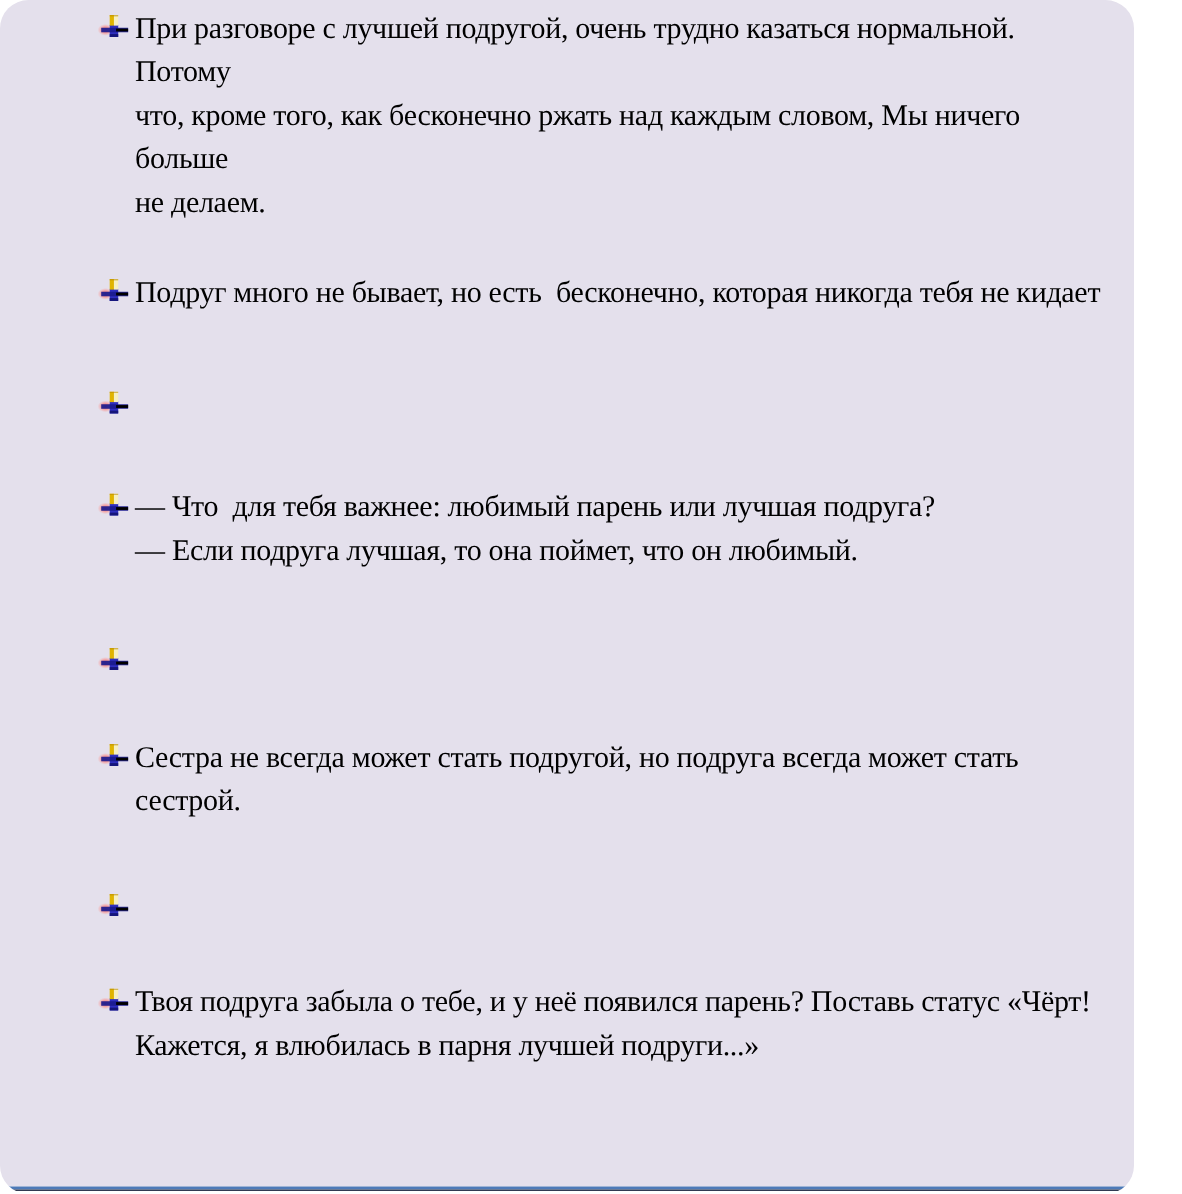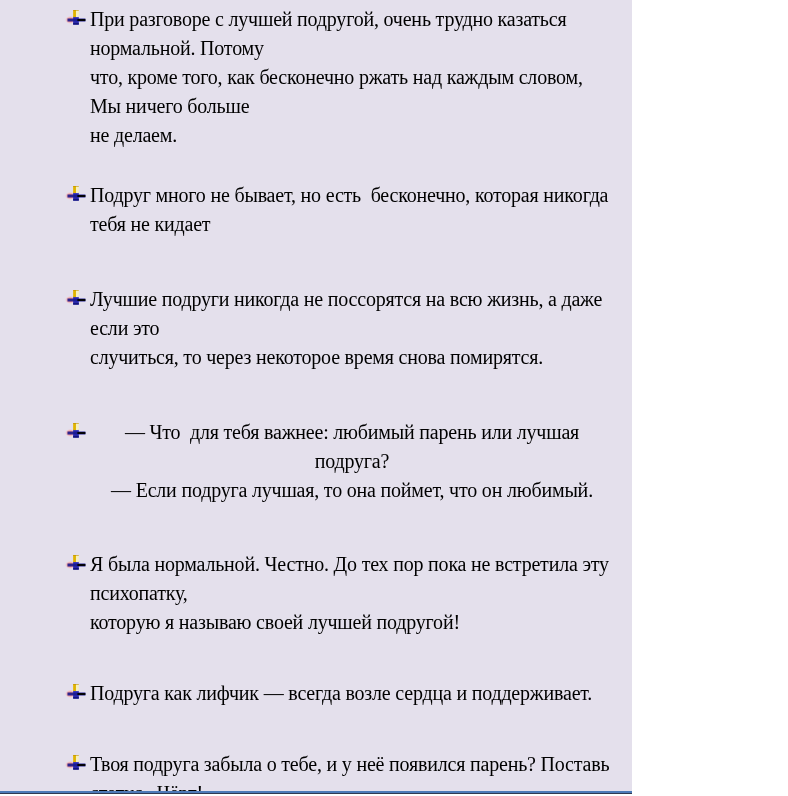--- a/index.html
+++ b/index.html
@@ -1,23 +1,24 @@
 <!DOCTYPE html>
 <html><head>
 <meta charset="utf-8">
 <style>
   html, body { margin: 0; padding: 0; }
   .page {
-    width: 632px;
+    width: 756px;
     height: 796px;
     display: flex;
     flex-direction: column;
     font-family: "Liberation Serif", serif;
     background: #ffffff;
     overflow: hidden;
+    border-radius: 19px;
   }
   .content {
     box-sizing: border-box;
     height: 791px;
     overflow: hidden;
     background: #e4e0ec;
     padding: 5px 18px 0 65px;
   }
   .quote {
     display: flex;
@@ -32,21 +33,21 @@
   .quote .text {
     font-size: 20px;
     line-height: 29px;
     color: #000000;
     white-space: pre-wrap;
     letter-spacing: -0.2px;
   }
   .quote:nth-of-type(1) { margin-bottom: 31px; }
   .quote:nth-of-type(2) { margin-bottom: 46px; }
   .quote:nth-of-type(3) { margin-bottom: 46px; }
-  .quote:nth-of-type(4) { margin-bottom: 45px; text-align: center; }
+  .quote:nth-of-type(4) { margin-bottom: 45px; }
   .quote:nth-of-type(5) { margin-bottom: 42px; }
   .quote:nth-of-type(6) { margin-bottom: 42px; }
   .quote:nth-of-type(7) { margin-bottom: 41px; }
   .quote:nth-of-type(8) { margin-bottom: 48px; }
   .divider-blue { height: 2px; background: #4d7ab8; }
   .divider-dark { height: 1px; background: #303a52; }
   .footer-white { flex: 1; background: #ffffff; }
 </style>
 </head>
 <body>
@@ -87,46 +88,48 @@
       <svg class="bullet" viewBox="0 0 21 18">
           <use href="#pinIcon"></use>
         </svg>
       <div class="text">Подруг много не бывает, но есть  бесконечно, которая никогда тебя не кидает</div>
     </div>
 
     <div class="quote">
       <svg class="bullet" viewBox="0 0 21 18">
           <use href="#pinIcon"></use>
         </svg>
-      <div class="text">Лучшие подруги никогда не поссорятся на всю жизнь, а даже если это
-случиться, то через некоторое время снова помирятся.</div>
     </div>
 
     <div class="quote">
       <svg class="bullet" viewBox="0 0 21 18">
           <use href="#pinIcon"></use>
         </svg>
       <div class="text">— Что  для тебя важнее: любимый парень или лучшая подруга?
 — Если подруга лучшая, то она поймет, что он любимый.</div>
     </div>
 
     <div class="quote">
       <svg class="bullet" viewBox="0 0 21 18">
           <use href="#pinIcon"></use>
         </svg>
-      <div class="text">Я была нормальной. Честно. До тех пор пока не встретила эту психопатку,
-которую я называю своей лучшей подругой!</div>
     </div>
-
 
     <div class="quote">
       <svg class="bullet" viewBox="0 0 21 18">
           <use href="#pinIcon"></use>
         </svg>
-      <div class="text">Подруга как лифчик — всегда возле сердца и поддерживает.</div>
+      <div class="text">Сестра не всегда может стать подругой, но подруга всегда может стать
+сестрой.</div>
+    </div>
+
+    <div class="quote">
+      <svg class="bullet" viewBox="0 0 21 18">
+          <use href="#pinIcon"></use>
+        </svg>
     </div>
 
 
     <div class="quote">
       <svg class="bullet" viewBox="0 0 21 18">
           <use href="#pinIcon"></use>
         </svg>
       <div class="text">Твоя подруга забыла о тебе, и у неё появился парень? Поставь статус «Чёрт!
 Кажется, я влюбилась в парня лучшей подруги...»</div>
     </div>

